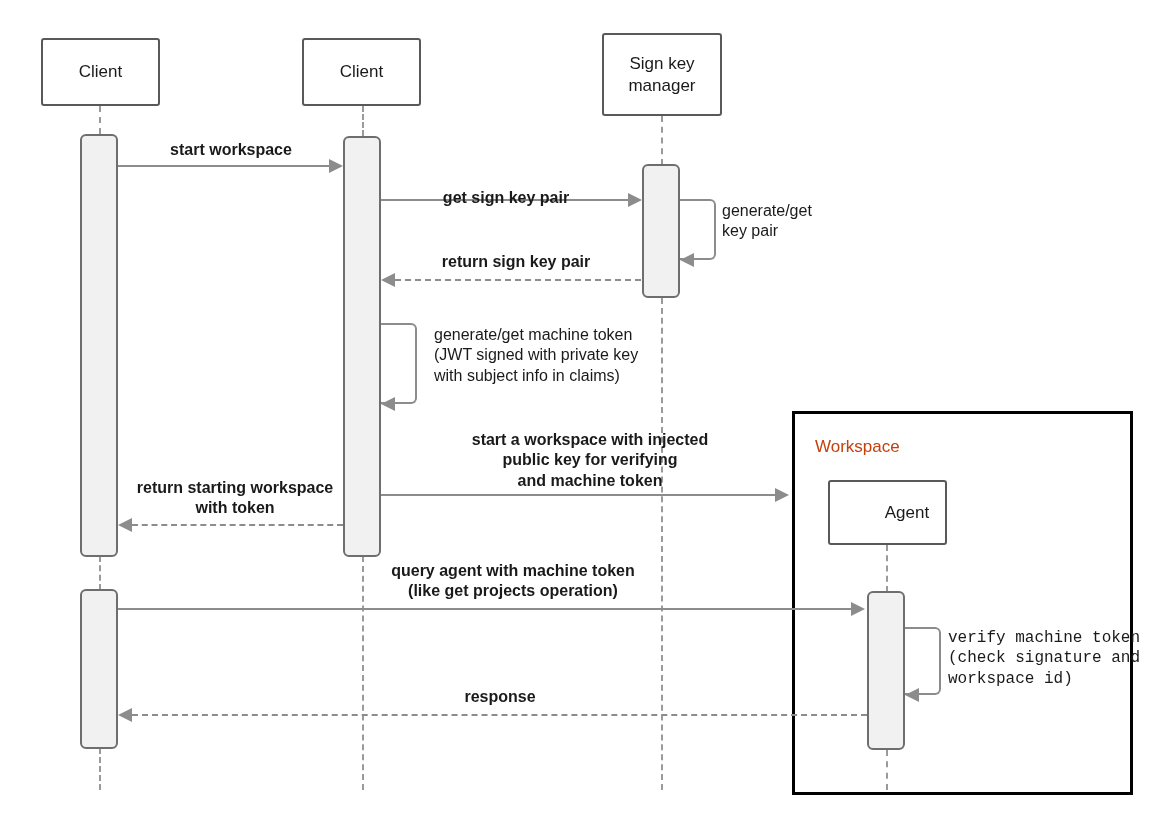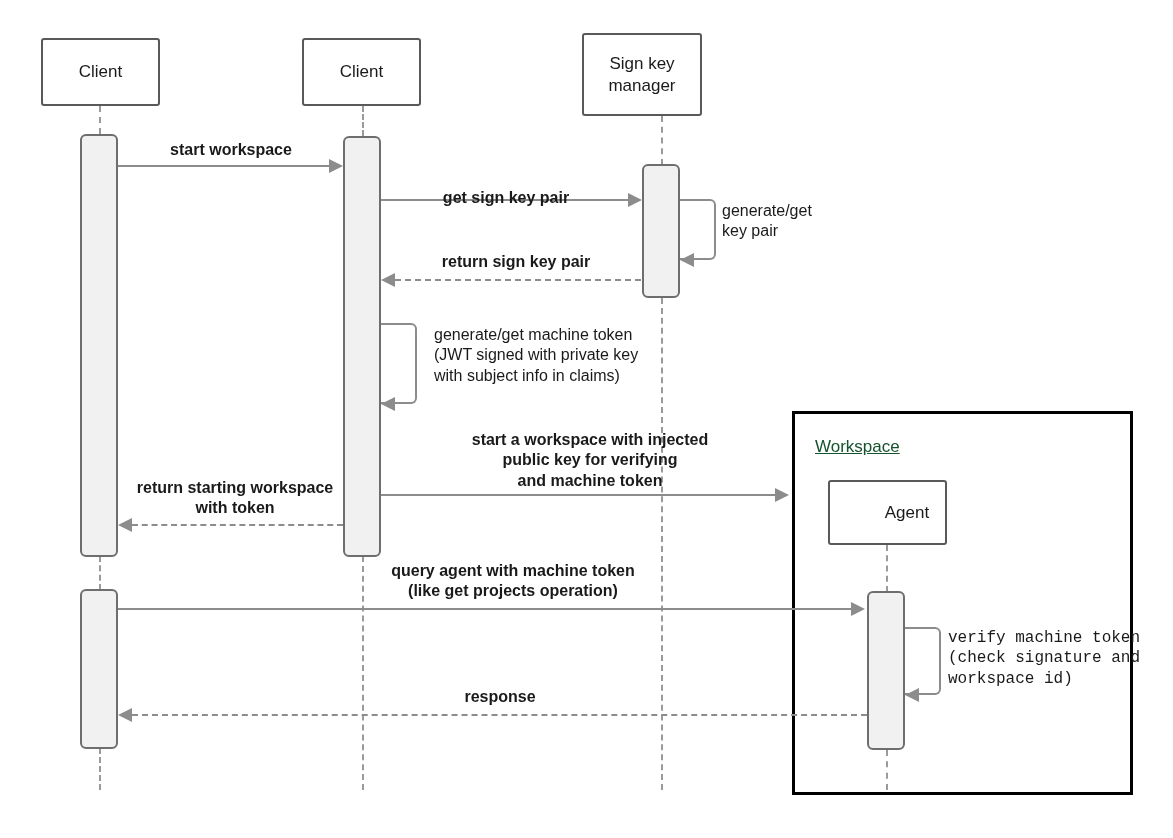--- a/index.html
+++ b/index.html
@@ -90,22 +90,21 @@
   
   .frame {
     position: absolute;
     box-sizing: border-box;
     border: 3px solid #000000;
     background: transparent;
   }
   .frame-title {
     position: absolute;
     font-size: 17px;
-    color: #14532d;
-    text-decoration: underline;
+    color: #c2410c;
   }
 </style>
 </head>
 <body>
 
 <div id="canvas">
 
   <div class="frame" style="left:792px; top:411px; width:341px; height:384px;"></div>
   <div class="frame-title" style="left:815px; top:437px;">Workspace</div>
 
@@ -123,21 +122,21 @@
   <div class="lifeline" style="left:886px; top:750px; height:40px;"></div>
 
   <div class="participant" style="left:41px; top:38px; width:119px; height:68px;">
     <span>Client</span>
   </div>
 
   <div class="participant" style="left:302px; top:38px; width:119px; height:68px;">
     <span>Client</span>
   </div>
 
-  <div class="participant" style="left:582px; top:33px; width:120px; height:83px; white-space:pre-line;">
+  <div class="participant" style="left:602px; top:33px; width:120px; height:83px; white-space:pre-line;">
     <span style="white-space:pre-line;">Sign key
 manager</span>
   </div>
 
   <div class="participant" style="left:828px; top:480px; width:119px; height:65px;padding-left:39px;">
     <span>Agent</span>
   </div>
 
   <div class="activation" style="left:80px; top:134px; height:423px;"></div>
   <div class="activation" style="left:80px; top:589px; height:160px;"></div>

